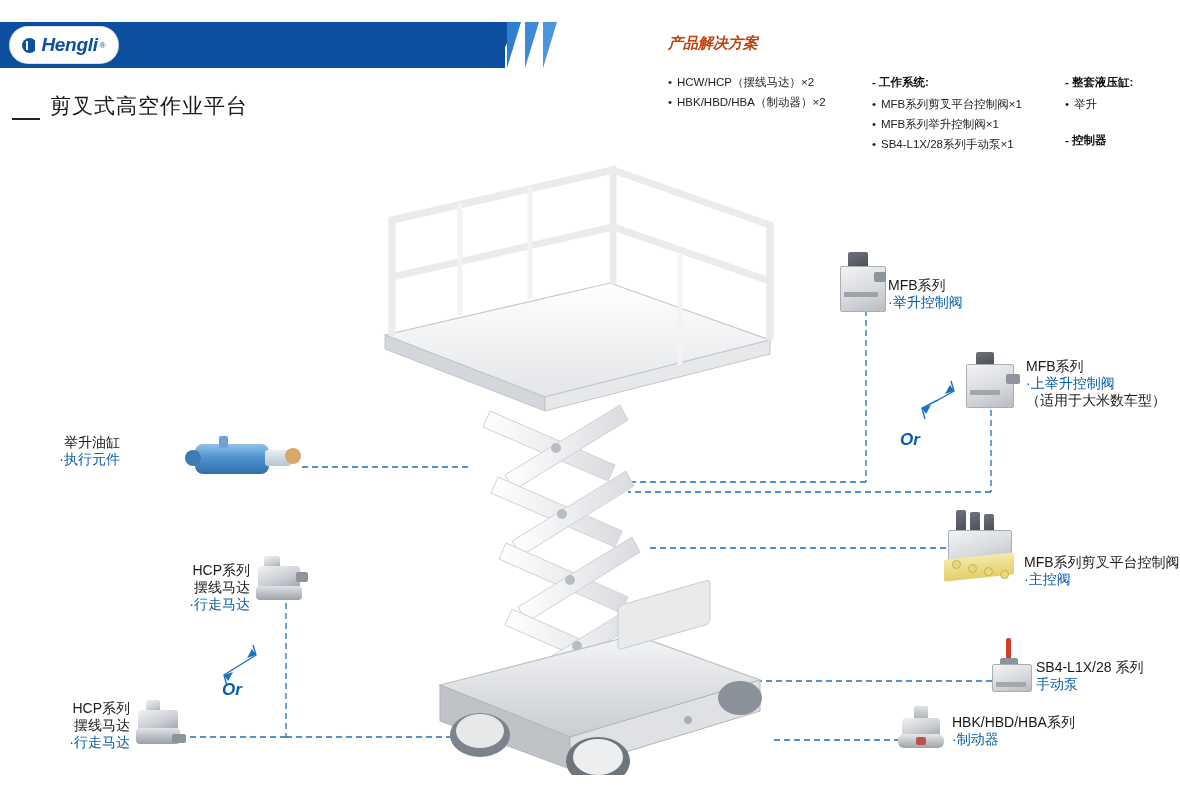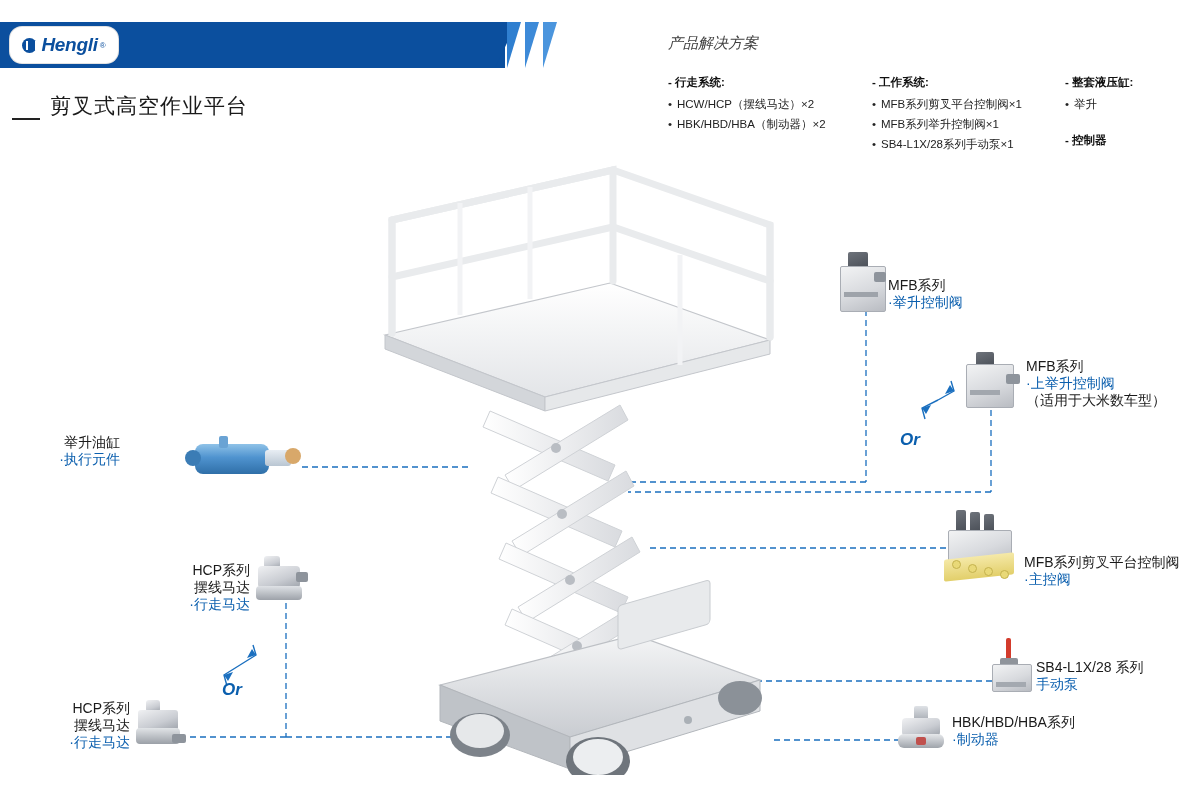--- a/index.html
+++ b/index.html
@@ -62,21 +62,21 @@
   .chev.c2 { left: 20px; border-top-color: #3d8ad8; }
   .chev.c3 { left: 38px; border-top-color: #4b95dd; }
 
   .logo-badge {
     position: absolute;
     left: 10px;
     top: 5px;
     width: 108px;
     height: 36px;
     background: #ffffff;
-    border-radius: 12px;
+    border-radius: 18px;
     display: flex;
     align-items: center;
     justify-content: center;
     box-shadow: 0 0 0 1px #e2e2e2;
   }
   .logo-mark {
     width: 15px;
     height: 15px;
     border-radius: 50%;
     background: #0b4f9e;
@@ -135,23 +135,23 @@
     color: #1a1a1a;
     letter-spacing: 1px;
   }
 
   
   .solution-title {
     position: absolute;
     left: 668px;
     top: 34px;
     font-size: 15px;
-    font-weight: normal;
+    font-weight: bold;
     font-style: italic;
-    color: #404040;
+    color: #c2410c;
   }
   .sol-col {
     position: absolute;
     font-size: 11.5px;
     color: #222222;
     line-height: 20px;
   }
   .sol-col.col1 { left: 668px; top: 72px; width: 200px; }
   .sol-col.col2 { left: 872px; top: 72px; width: 195px; }
   .sol-col.col3 { left: 1065px; top: 72px; width: 110px; }
@@ -277,21 +277,20 @@
   </div>
 
   <div class="subtitle-row">
     <span class="subtitle-dash"></span>
     <span class="subtitle-text">剪叉式高空作业平台</span>
   </div>
 
   <div class="solution-title">产品解决方案</div>
 
   <div class="sol-col col1">
-    <div class="sol-head">- 行走系统:</div>
     <div class="sol-item"><span class="bullet">•</span><span>HCW/HCP（摆线马达）×2</span></div>
     <div class="sol-item"><span class="bullet">•</span><span>HBK/HBD/HBA（制动器）×2</span></div>
   </div>
 
   <div class="sol-col col2">
     <div class="sol-head">- 工作系统:</div>
     <div class="sol-item"><span class="bullet">•</span><span>MFB系列剪叉平台控制阀×1</span></div>
     <div class="sol-item"><span class="bullet">•</span><span>MFB系列举升控制阀×1</span></div>
     <div class="sol-item"><span class="bullet">•</span><span>SB4-L1X/28系列手动泵×1</span></div>
   </div>

